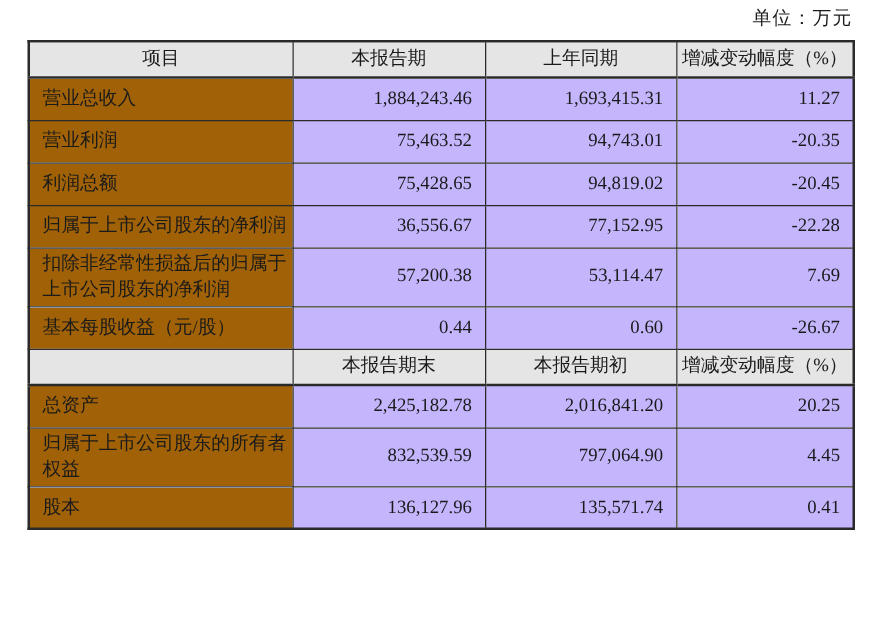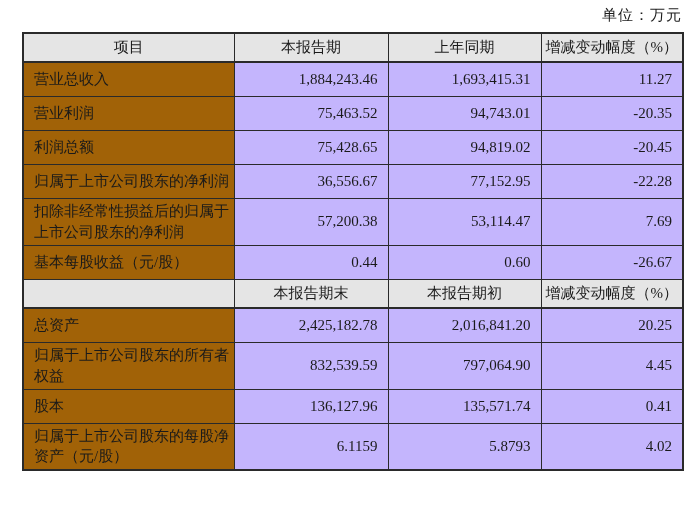--- a/index.html
+++ b/index.html
@@ -150,21 +150,15 @@
         <td class="num">4.45</td>
       </tr>
 
       <tr class="rs">
         <td class="lbl">股本</td>
         <td class="num">136,127.96</td>
         <td class="num">135,571.74</td>
         <td class="num">0.41</td>
       </tr>
 
-      <tr class="rd">
-        <td class="lbl">归属于上市公司股东的每股净资产（元/股）</td>
-        <td class="num">6.1159</td>
-        <td class="num">5.8793</td>
-        <td class="num">4.02</td>
-      </tr>
     </tbody>
   </table>
 </div>
 
 </body></html>

